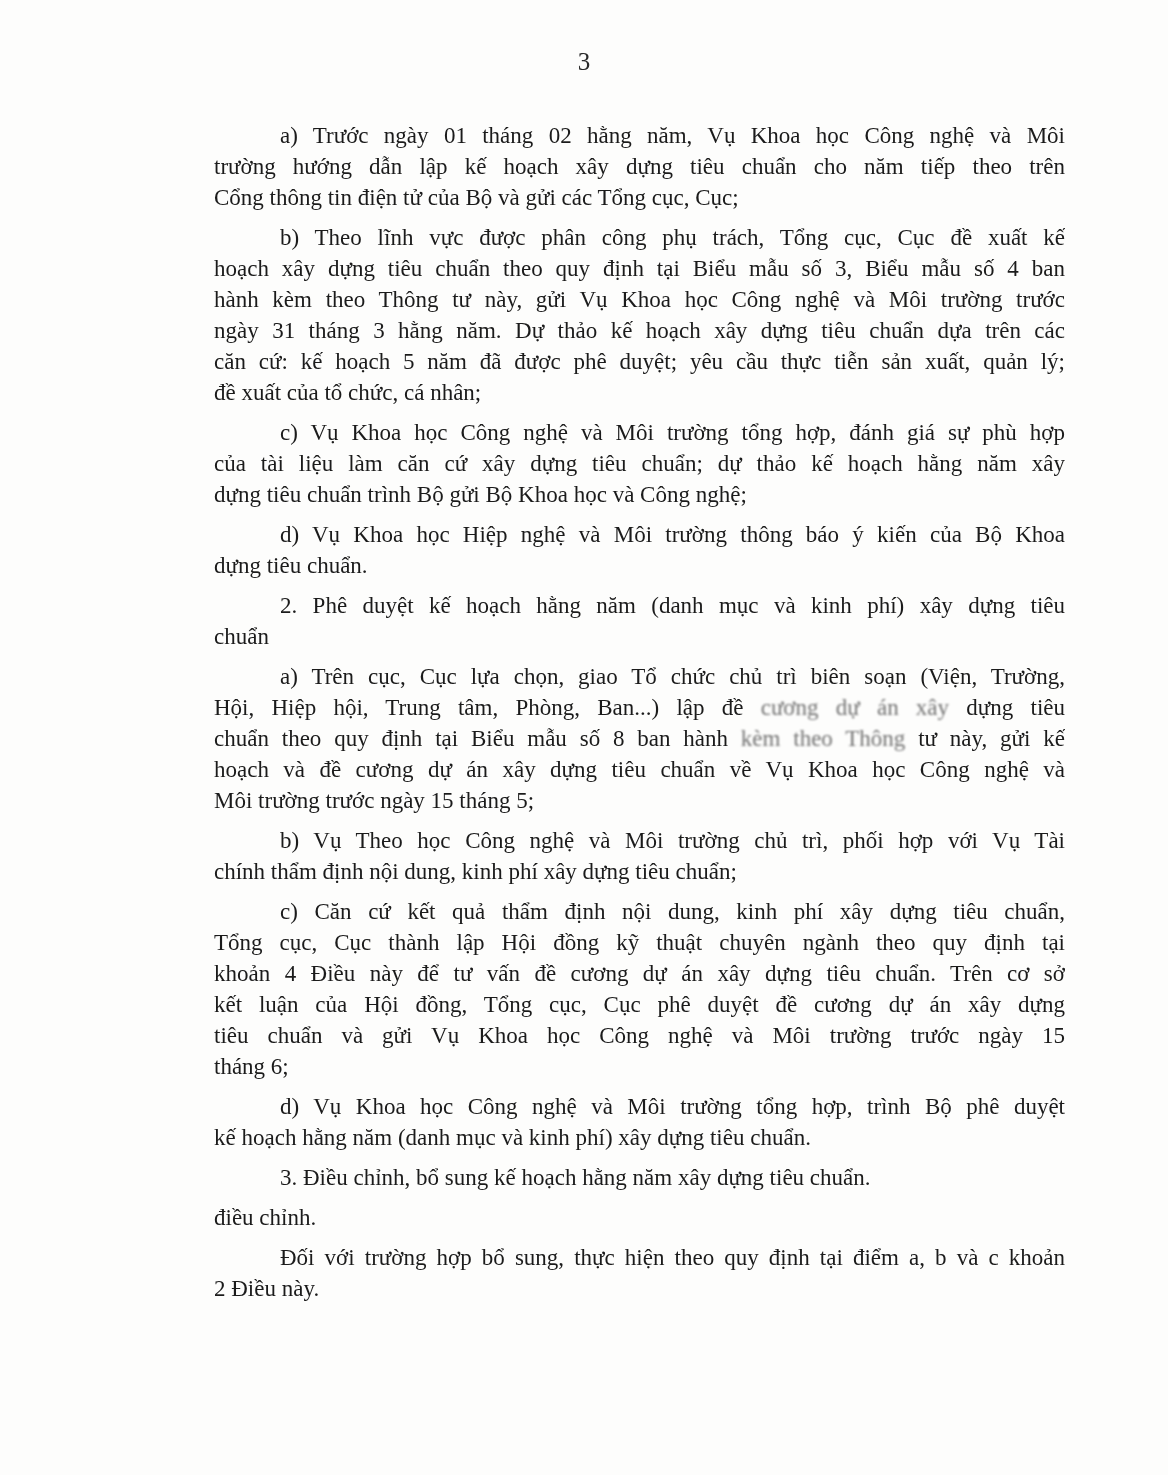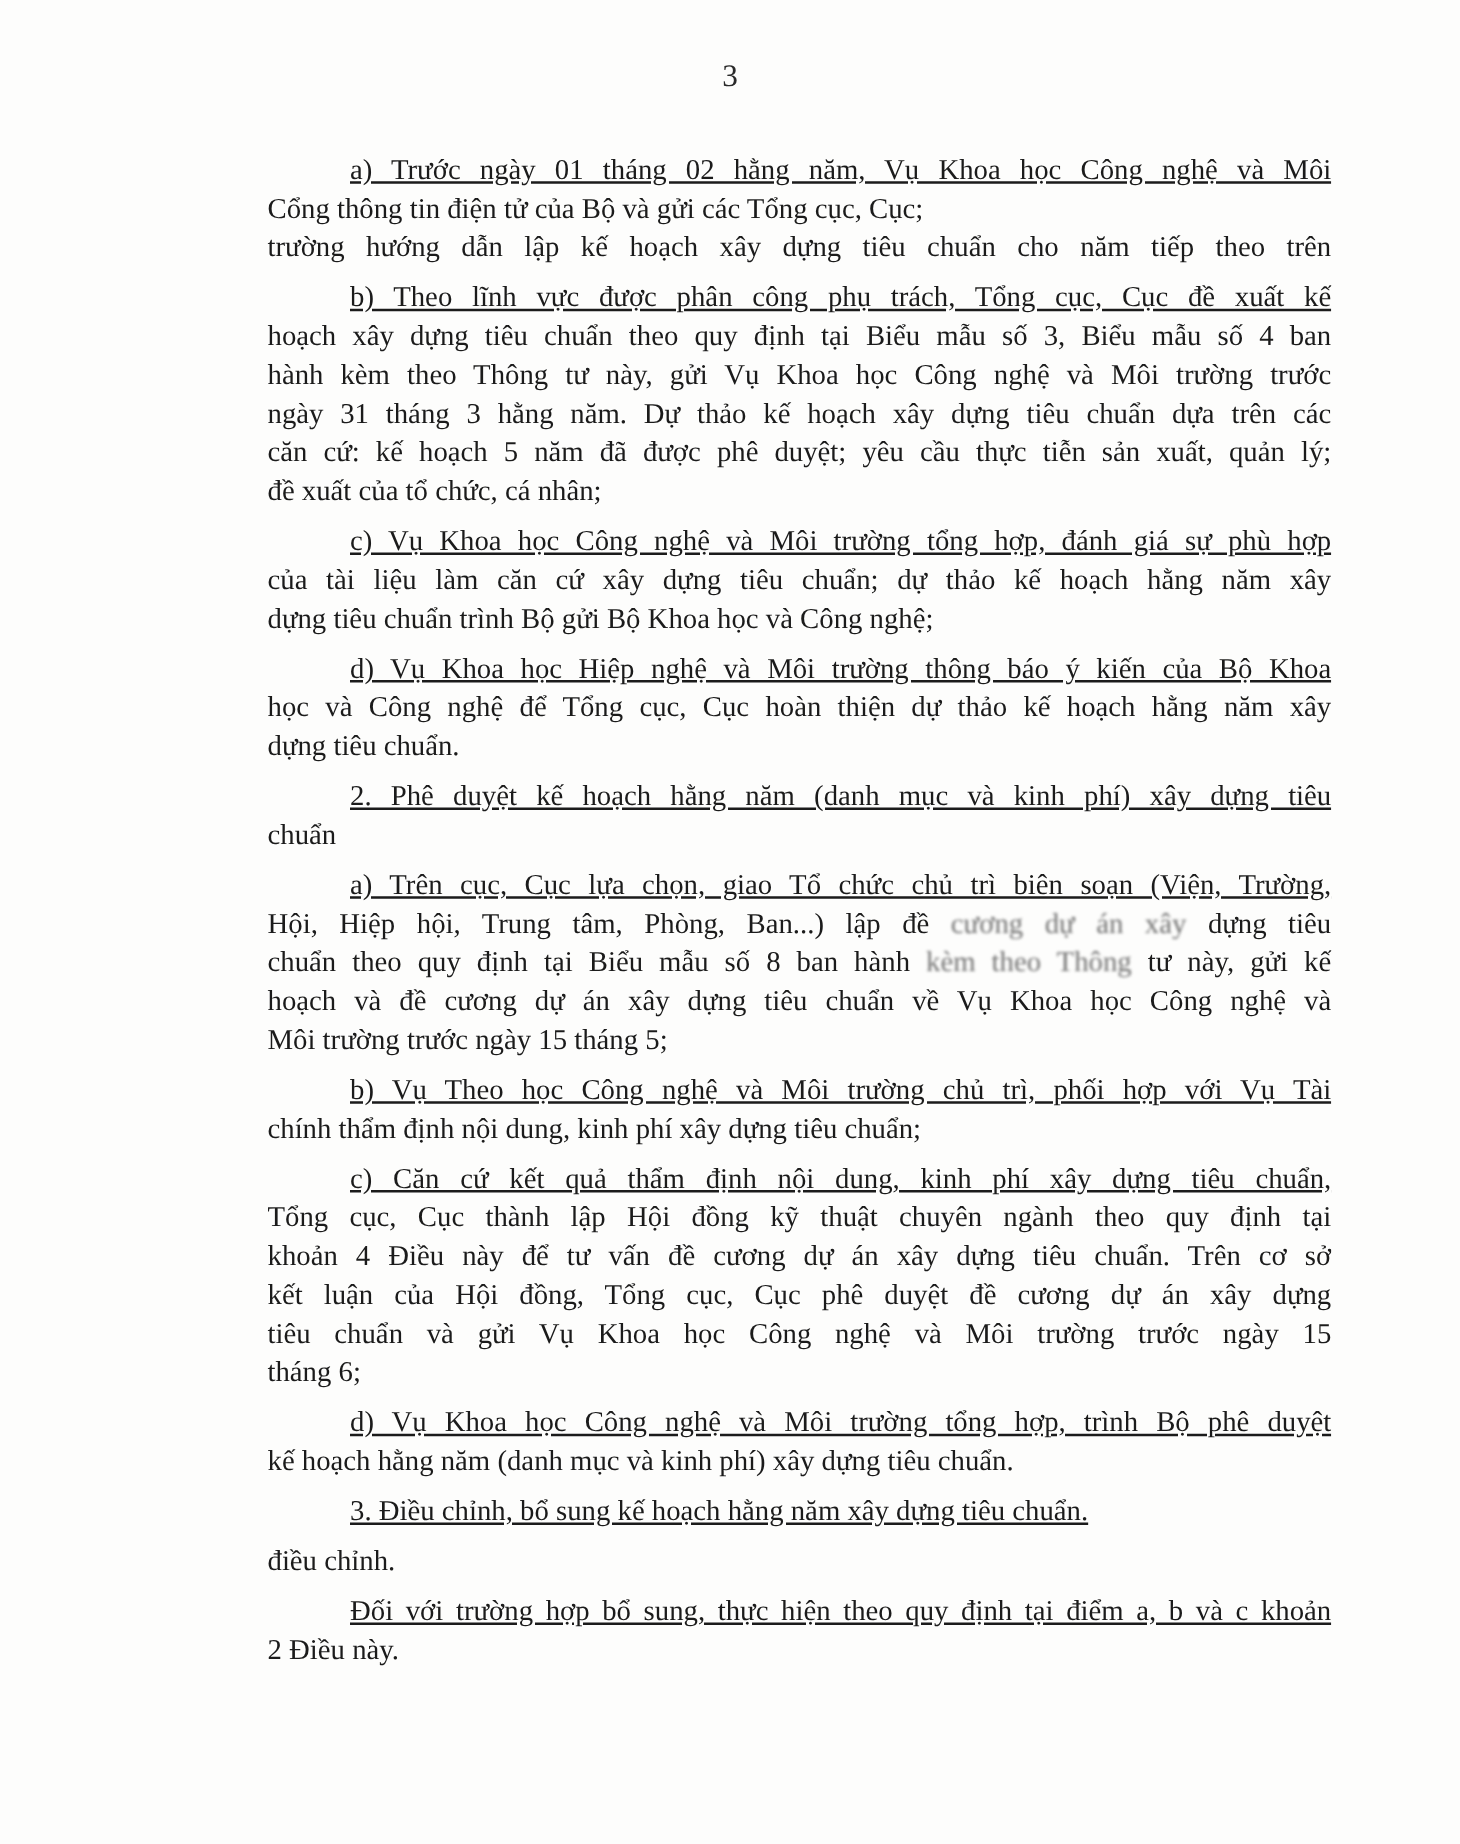--- a/index.html
+++ b/index.html
@@ -31,55 +31,54 @@
   }
   .para { margin: 0 0 9px 0; }
   .line {
     height: 31px;
     line-height: 31px;
     font-size: 23px;
     text-align: justify;
     text-align-last: justify;
     overflow: hidden;
   }
-  .line.first { text-indent: 66px; text-decoration: underline; }
+  .line.first { text-indent: 66px; }
   .line.last  { text-align-last: left; }
   .degraded {
     filter: blur(1.1px);
     opacity: 0.72;
     color: #3a3a3a;
   }
 </style>
 </head>
 <body>
 
 <div class="page">
   <div class="page-number">3</div>
   <div class="doc">
       <div class="para">
         <div class="line first">a) Trước ngày 01 tháng 02 hằng năm, Vụ Khoa học Công nghệ và Môi</div>
+        <div class="line">trường hướng dẫn lập kế hoạch xây dựng tiêu chuẩn cho năm tiếp theo trên</div>
         <div class="line last">Cổng thông tin điện tử của Bộ và gửi các Tổng cục, Cục;</div>
-        <div class="line">trường hướng dẫn lập kế hoạch xây dựng tiêu chuẩn cho năm tiếp theo trên</div>
       </div>
       <div class="para">
         <div class="line first">b) Theo lĩnh vực được phân công phụ trách, Tổng cục, Cục đề xuất kế</div>
         <div class="line">hoạch xây dựng tiêu chuẩn theo quy định tại Biểu mẫu số 3, Biểu mẫu số 4 ban</div>
         <div class="line">hành kèm theo Thông tư này, gửi Vụ Khoa học Công nghệ và Môi trường trước</div>
         <div class="line">ngày 31 tháng 3 hằng năm. Dự thảo kế hoạch xây dựng tiêu chuẩn dựa trên các</div>
         <div class="line">căn cứ: kế hoạch 5 năm đã được phê duyệt; yêu cầu thực tiễn sản xuất, quản lý;</div>
         <div class="line last">đề xuất của tổ chức, cá nhân;</div>
       </div>
       <div class="para">
         <div class="line first">c) Vụ Khoa học Công nghệ và Môi trường tổng hợp, đánh giá sự phù hợp</div>
         <div class="line">của tài liệu làm căn cứ xây dựng tiêu chuẩn; dự thảo kế hoạch hằng năm xây</div>
         <div class="line last">dựng tiêu chuẩn trình Bộ gửi Bộ Khoa học và Công nghệ;</div>
       </div>
       <div class="para">
         <div class="line first">d) Vụ Khoa học Hiệp nghệ và Môi trường thông báo ý kiến của Bộ Khoa</div>
-        <div class="line">học và Công nghệ để Tổng cục, Cục hoàn thiện dự thảo kế hoạch hằng năm xây</div>
         <div class="line last">dựng tiêu chuẩn.</div>
       </div>
       <div class="para">
         <div class="line first">2. Phê duyệt kế hoạch hằng năm (danh mục và kinh phí) xây dựng tiêu</div>
         <div class="line last">chuẩn</div>
       </div>
       <div class="para">
         <div class="line first">a) Trên cục, Cục lựa chọn, giao Tổ chức chủ trì biên soạn (Viện, Trường,</div>
         <div class="line"><span>Hội, Hiệp hội, Trung tâm, Phòng, Ban...) lập đề </span><span class="degraded">cương dự án xây</span><span> dựng tiêu</span></div>
         <div class="line"><span>chuẩn theo quy định tại Biểu mẫu số 8 ban hành </span><span class="degraded">kèm theo Thông</span><span> tư này, gửi kế</span></div>

